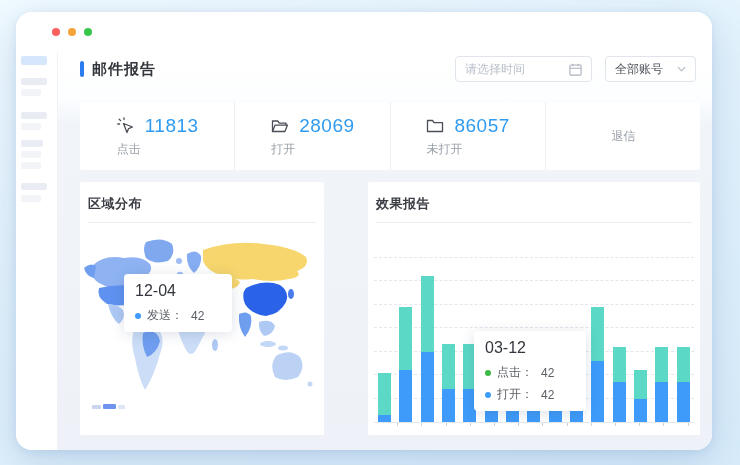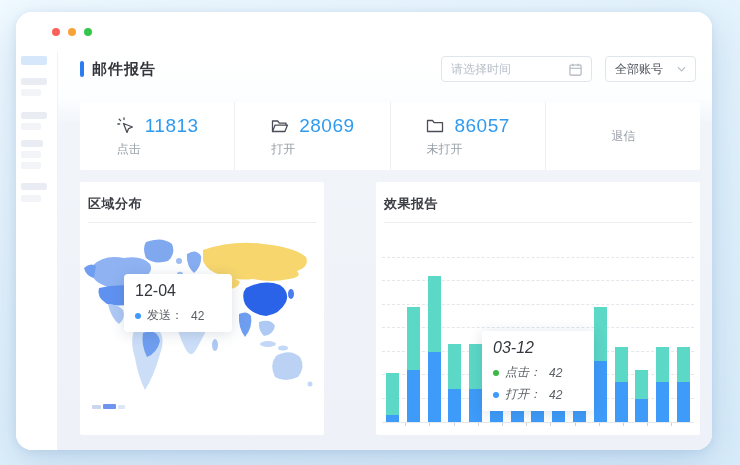--- a/index.html
+++ b/index.html
@@ -41,57 +41,57 @@
   }
   .page-header { height:30px; margin-top:2px; display:flex; align-items:center; justify-content:space-between; }
   .title-wrap { display:flex; align-items:center; gap:8px; }
   .accent-bar { width:4px; height:16px; border-radius:2px; background:#2b7cf0; }
   .page-title { font-size:15px; font-weight:bold; color:#32353b; letter-spacing:1px; }
   .controls { display:flex; gap:13px; margin-right:4px; }
   .ctl {
     height:26px; background:#fff; border:1px solid #e0e5eb; border-radius:4px;
     display:flex; align-items:center; font-size:12px; padding:0 9px; color:#4a4f57;
   }
-  .date-ctl { width:151px; justify-content:space-between; color:#b9c0c9; }
+  .date-ctl { width:137px; justify-content:space-between; color:#b9c0c9; }
   .select-ctl { width:91px; justify-content:space-between; }
   .ctl svg { flex:none; }
 
   
   .stats-card { margin-top:18px; height:68px; background:#fff; border-radius:2px; display:flex; }
   .stat { flex:1; display:flex; align-items:center; justify-content:center; }
   .stat + .stat { border-left:1px solid #edeff3; }
   .stat-inner { display:flex; flex-direction:column; align-items:flex-start; gap:4px; }
   .stat-top { display:flex; align-items:center; gap:9px; }
   .stat-value { font-size:19px; color:#2f9bf0; letter-spacing:.5px; }
   .stat-label { font-size:12px; color:#9aa0a8; margin-left:1px; }
   .stat-icon { stroke:#4a4e57; fill:none; stroke-width:1.3; stroke-linejoin:round; stroke-linecap:round; }
 
   
-  .panels { margin-top:12px; display:flex; gap:8px; height:253px; }
+  .panels { margin-top:12px; display:flex; gap:0; height:253px; }
   .panel { background:#fff; border-radius:2px; position:relative; }
   .panel-map { width:244px; }
   .panel-chart { flex:1;margin-left:44px; }
   .panel-title { font-size:13px; font-weight:bold; color:#3a3d43; padding:13px 0 0 8px; letter-spacing:.5px; }
   .panel-divider { height:1px; background:#ededf1; margin:9px 8px 0 8px; }
 
   
   .map-wrap { position:absolute; left:2px; top:52px; width:240px; height:178px; }
   .map-attrib { position:absolute; left:12px; bottom:26px; display:flex; gap:2px; align-items:flex-end; }
   .map-attrib i { display:block; height:4px; border-radius:1px; }
   .map-attrib .a1 { width:9px; background:#c9d6ee; }
   .map-attrib .a2 { width:13px; height:5px; background:#6f94ef; }
   .map-attrib .a3 { width:7px; background:#dde6f6; }
 
   
   .tooltip {
     position:absolute; background:#fff; border-radius:4px; z-index:5;
     box-shadow:0 2px 14px rgba(40,60,100,.16); padding:8px 11px;
   }
   .map-tooltip { left:44px; top:92px; width:108px; }
-  .chart-tooltip { left:106px; top:149px; width:112px;font-style:italic; }
+  .chart-tooltip { left:106px; top:149px; width:112px; }
   .tt-title { font-size:16px; color:#33363c; margin-bottom:7px; }
   .tt-row { display:flex; align-items:center; font-size:12px; color:#5c6066; margin-top:5px; }
   .tt-dot { width:6px; height:6px; border-radius:50%; margin-right:6px; flex:none; }
   .tt-label { margin-right:8px; }
 
   
   .plot { position:absolute; left:6px; right:6px; bottom:12px; height:175px; border-bottom:1px solid #e5e8ed; }
   .gridline { position:absolute; left:0; right:0; height:0; border-top:1px dashed #e3e6eb; }
   .bars { position:absolute; left:4px; right:4px; bottom:0; top:0; display:flex; justify-content:space-between; align-items:flex-end; }
   .bar { width:13px; display:flex; flex-direction:column; justify-content:flex-end; }

